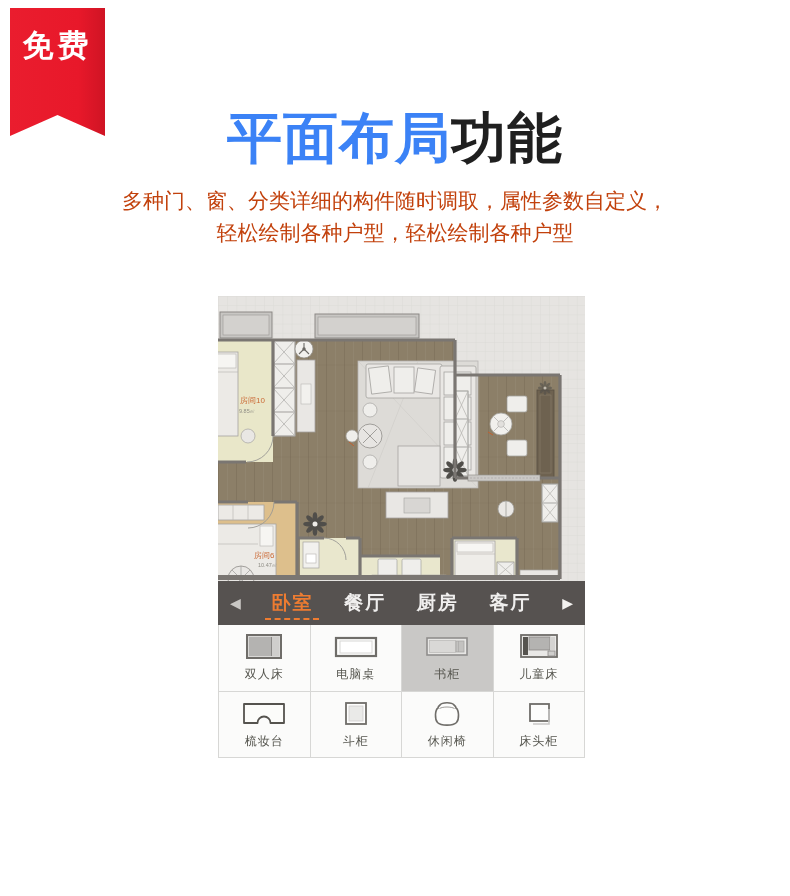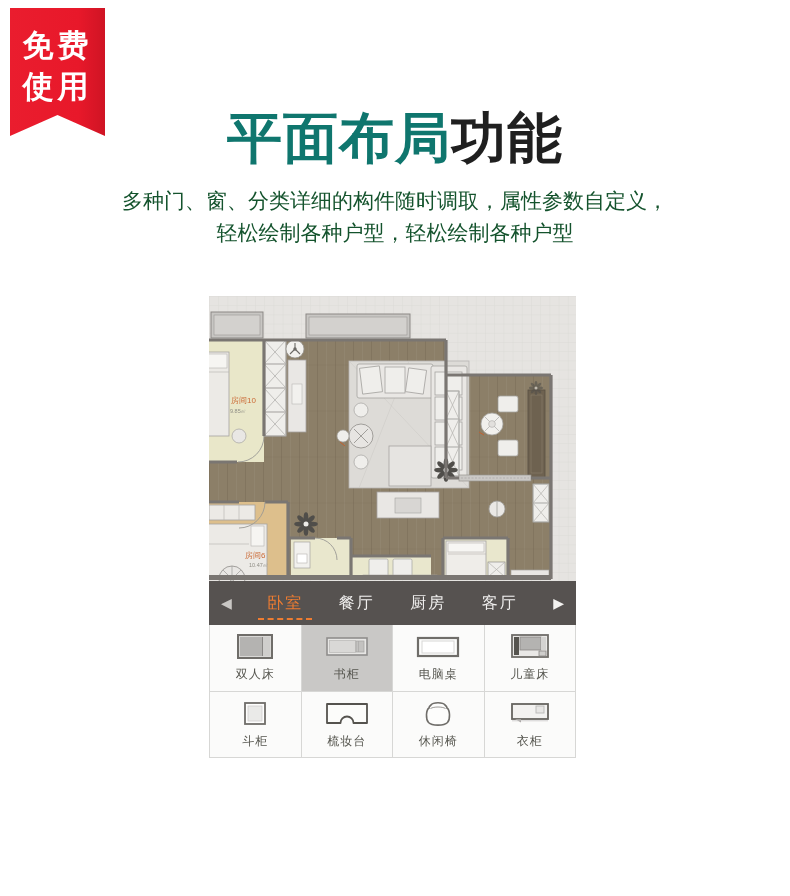--- a/index.html
+++ b/index.html
@@ -12,32 +12,32 @@
     background:linear-gradient(90deg,#ea1d2e 0%,#e8182a 72%,#cf1424 100%);
     clip-path:polygon(0 0,100% 0,100% 100%,50% calc(100% - 21px),0 100%);
     color:#fff;text-align:center;box-sizing:border-box;padding-top:17px;
     font-size:31px;font-weight:bold;line-height:41px;letter-spacing:4px;
     filter:drop-shadow(1px 1px 1px rgba(0,0,0,0.18));
   }
 
   
   .title{position:absolute;top:94px;left:0;right:0;margin:0;text-align:center;
     font-size:55px;font-weight:800;color:#1f1f1f;letter-spacing:1px;}
-  .title .hl{color:#0f766e;}
+  .title .hl{color:#3b82f6;}
   .subtitle{position:absolute;top:177px;left:0;right:0;text-align:center;
-    font-size:21px;color:#14532d;line-height:32px;}
-
-  
-  .showcase{position:absolute;left:209px;top:288px;width:367px;}
+    font-size:21px;color:#c2410c;line-height:32px;}
+
+  
+  .showcase{position:absolute;left:218px;top:288px;width:367px;}
   .floorplan{display:block;}
 
   
   .tabbar{height:44px;background:#565250;display:flex;align-items:center;
     justify-content:space-between;padding:0 12px;box-sizing:border-box;}
-  .tab{position:relative;color:#f0efee;font-size:16px;font-weight:normal;
+  .tab{position:relative;color:#f0efee;font-size:19px;font-weight:bold;
     letter-spacing:2px;height:100%;display:flex;align-items:center;cursor:pointer;}
   .tab.active{color:#ee7c31;}
   .tab.active::after{content:"";position:absolute;left:50%;transform:translateX(-50%);
     bottom:5px;width:54px;border-bottom:2px dashed #ee7c31;}
   .arrow{font-size:14px;color:#c9c7c4;cursor:pointer;}
   .arrow.next{color:#f3f2f0;}
 
   
   .grid{display:grid;grid-template-columns:repeat(4,1fr);grid-auto-rows:65.5px;
     gap:1px;background:#d7d7d5;border:1px solid #d7d7d5;border-top:none;}
@@ -47,21 +47,20 @@
   .cell .ficon{height:30px;display:flex;align-items:center;justify-content:center;}
   .cell .flabel{font-size:12px;color:#56564f;letter-spacing:1px;}
 </style>
 </head>
 <body>
 
 <div class="page">
 
   <div class="ribbon">
     <div>免费</div>
-    <div>使用</div>
   </div>
 
   <h1 class="title"><span class="hl">平面布局</span><span>功能</span></h1>
 
   <div class="subtitle">
     <div>多种门、窗、分类详细的构件随时调取，属性参数自定义，</div>
     <div>轻松绘制各种户型，轻松绘制各种户型</div>
   </div>
 
   <div class="showcase">
@@ -285,84 +284,82 @@
     <span class="ficon">
             <svg width="44" height="30" viewBox="0 0 44 30" xmlns="http://www.w3.org/2000/svg">
               <rect x="5" y="3" width="34" height="23" fill="#d9d8d6" stroke="#6f6d69" stroke-width="2"></rect>
               <rect x="7" y="5" width="22" height="19" fill="#b4b3b1"></rect>
               <rect x="30" y="5" width="7" height="19" fill="#cfcecc"></rect>
               <line x1="29.5" y1="5" x2="29.5" y2="24" stroke="#8a8886" stroke-width="1"></line>
             </svg>
           </span>
     <span class="flabel">双人床</span>
   </div>
+        <div class="cell">
+    <span class="ficon">
+            <svg width="44" height="30" viewBox="0 0 44 30" xmlns="http://www.w3.org/2000/svg">
+              <rect x="2" y="6" width="40" height="18" fill="#fdfdfc" stroke="#6f6d69" stroke-width="2.2"></rect>
+              <rect x="6" y="9" width="32" height="12" fill="#ffffff" stroke="#d8d7d5" stroke-width="1"></rect>
+            </svg>
+          </span>
+    <span class="flabel">电脑桌</span>
+  </div>
         <div class="cell selected">
     <span class="ficon">
             <svg width="44" height="30" viewBox="0 0 44 30" xmlns="http://www.w3.org/2000/svg">
               <rect x="2" y="6" width="40" height="17" fill="#e7e6e4" stroke="#8f8e8c" stroke-width="1.6"></rect>
               <rect x="4.5" y="8.5" width="26" height="12" fill="#d9d8d6" stroke="#bdbcba" stroke-width="0.8"></rect>
               <rect x="31" y="9" width="8" height="11" fill="#c3c2c0" stroke="#a9a8a6" stroke-width="0.8"></rect>
               <line x1="33.5" y1="9" x2="33.5" y2="20" stroke="#a9a8a6" stroke-width="0.7"></line>
             </svg>
           </span>
     <span class="flabel">书柜</span>
-  </div>
-        <div class="cell">
-    <span class="ficon">
-            <svg width="44" height="30" viewBox="0 0 44 30" xmlns="http://www.w3.org/2000/svg">
-              <rect x="2" y="6" width="40" height="18" fill="#fdfdfc" stroke="#6f6d69" stroke-width="2.2"></rect>
-              <rect x="6" y="9" width="32" height="12" fill="#ffffff" stroke="#d8d7d5" stroke-width="1"></rect>
-            </svg>
-          </span>
-    <span class="flabel">电脑桌</span>
   </div>
         <div class="cell">
     <span class="ficon">
             <svg width="44" height="30" viewBox="0 0 44 30" xmlns="http://www.w3.org/2000/svg">
               <rect x="4" y="3" width="36" height="22" fill="#e9e8e6" stroke="#6f6d69" stroke-width="1.8"></rect>
               <rect x="6" y="5" width="5" height="18" fill="#56544f"></rect>
               <rect x="12" y="5" width="21" height="13" fill="#b4b3b1" stroke="#8a8886" stroke-width="0.8"></rect>
               <rect x="33" y="5" width="5" height="13" fill="#d4d3d1"></rect>
               <rect x="31" y="19" width="7" height="5" fill="#cfcecc" stroke="#8a8886" stroke-width="0.8"></rect>
             </svg>
           </span>
     <span class="flabel">儿童床</span>
   </div>
         <div class="cell">
     <span class="ficon">
             <svg width="44" height="30" viewBox="0 0 44 30" xmlns="http://www.w3.org/2000/svg">
+              <path d="M2,5 H42 V24 H28.5 A6.5,6.5 0 0 0 15.5,24 H2 Z" fill="#fcfcfa" stroke="#55534e" stroke-width="1.8" stroke-linejoin="round"></path>
+            </svg>
+          </span>
+    <span class="flabel">梳妆台</span>
+  </div>
+        <div class="cell">
+    <span class="ficon">
+            <svg width="44" height="30" viewBox="0 0 44 30" xmlns="http://www.w3.org/2000/svg">
               <rect x="12" y="4" width="20" height="21" fill="#fefefd" stroke="#6f6d69" stroke-width="1.8"></rect>
               <rect x="15" y="7" width="14" height="15" fill="#eaeae8" stroke="#cfcecc" stroke-width="0.8"></rect>
             </svg>
           </span>
     <span class="flabel">斗柜</span>
   </div>
         <div class="cell">
     <span class="ficon">
             <svg width="44" height="30" viewBox="0 0 44 30" xmlns="http://www.w3.org/2000/svg">
-              <path d="M2,5 H42 V24 H28.5 A6.5,6.5 0 0 0 15.5,24 H2 Z" fill="#fcfcfa" stroke="#55534e" stroke-width="1.8" stroke-linejoin="round"></path>
-            </svg>
-          </span>
-    <span class="flabel">梳妆台</span>
-  </div>
-        <div class="cell">
-    <span class="ficon">
-            <svg width="44" height="30" viewBox="0 0 44 30" xmlns="http://www.w3.org/2000/svg">
               <path d="M15,6 C17,3 27,3 29,6 C30.5,7 31,8 31,9 C34,11 34.5,20 31.5,23.5 C28,27 16,27 12.5,23.5 C9.5,20 10,11 13,9 C13,8 13.5,7 15,6 Z" fill="#fdfdfc" stroke="#6f6d69" stroke-width="1.6"></path>
               <path d="M14.5,9.5 C18,7.5 26,7.5 29.5,9.5" fill="none" stroke="#9c9a97" stroke-width="1"></path>
             </svg>
           </span>
     <span class="flabel">休闲椅</span>
   </div>
         <div class="cell">
     <span class="ficon">
             <svg width="44" height="30" viewBox="0 0 44 30" xmlns="http://www.w3.org/2000/svg">
-              <rect x="4" y="5" width="36" height="15" fill="#f3f2f0" stroke="#66645f" stroke-width="1.8"></rect>
-              <rect x="28" y="7" width="8" height="7" fill="#e7e6e4" stroke="#b9b8b6" stroke-width="0.9"></rect>
-              <path d="M7,20 L13,23.5 L13,20 Z" fill="#a3a19e"></path>
-              <line x1="4" y1="21.8" x2="40" y2="21.8" stroke="#c9c8c6" stroke-width="0.8"></line>
-            </svg>
-          </span>
-    <span class="flabel">衣柜</span>
+              <rect x="13" y="5" width="19" height="17" fill="#fdfdfc" stroke="#6f6d69" stroke-width="1.8"></rect>
+              <path d="M32,10 V25 H16" fill="none" stroke="#c9c8c6" stroke-width="1.6"></path>
+            </svg>
+          </span>
+    <span class="flabel">床头柜</span>
   </div>
       </div>
   </div>
 </div>
 
 </body></html>

